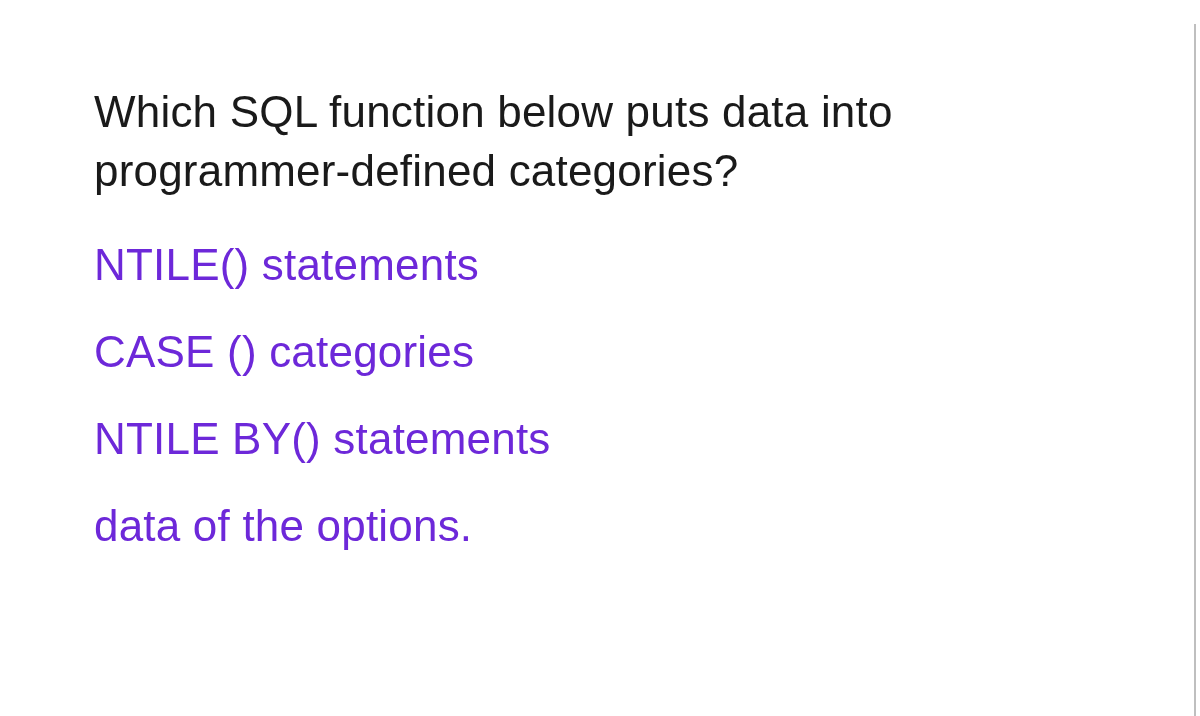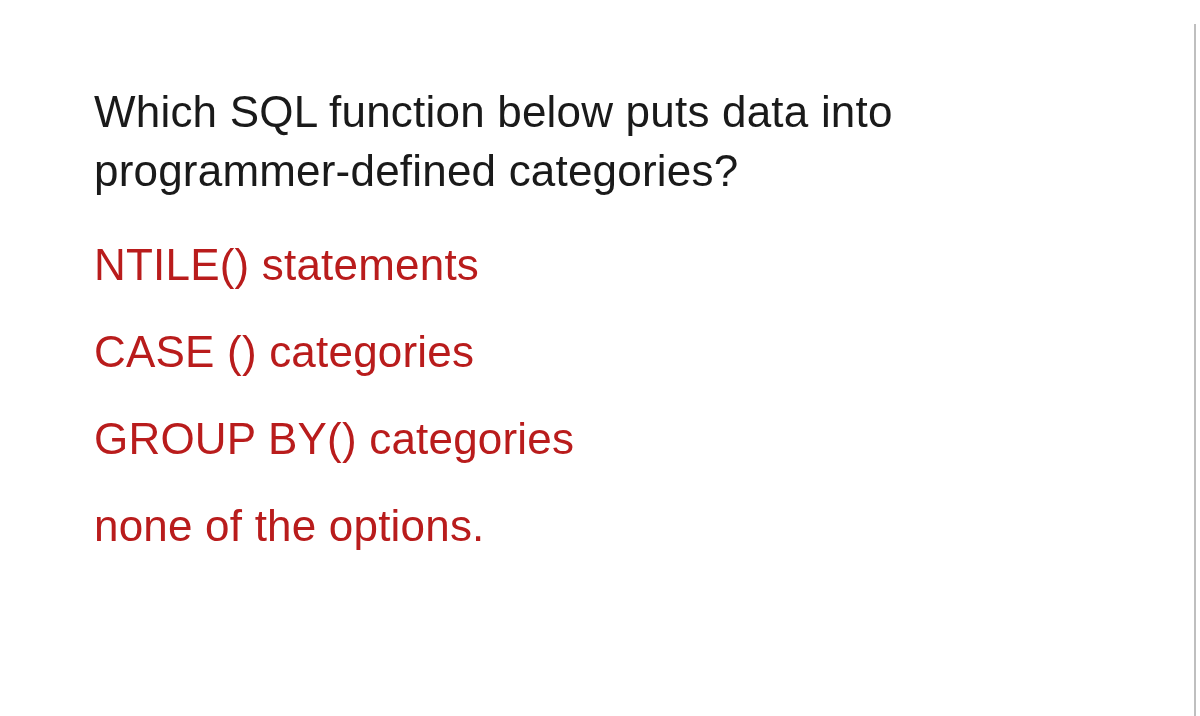--- a/index.html
+++ b/index.html
@@ -19,37 +19,37 @@
       font-size: 44px;
       line-height: 1.35;
       color: #1a1a1a;
       margin-bottom: 36px;
       font-weight: 400;
       letter-spacing: 0.2px;
     }
     .option {
       font-size: 44px;
       line-height: 1.25;
-      color: #b91c1c;
+      color: #6d28d9;
       margin-bottom: 32px;
       font-weight: 400;
       letter-spacing: 0.2px;
     }
     .right-border {
       position: absolute;
       right: 12px;
       top: 0;
       bottom: 0;
       width: 2px;
       background: #bfbfbf;
     }
   </style>
 </head>
 <body>
 
 <div class="question">Which SQL function below puts data into programmer-defined categories?</div>
 
 <div class="option">NTILE() statements</div>
 <div class="option">CASE () categories</div>
-<div class="option">GROUP BY() categories</div>
-<div class="option">none of the options.</div>
+<div class="option">NTILE BY() statements</div>
+<div class="option">data of the options.</div>
 
 <div class="right-border"></div>
 
 </body></html>

